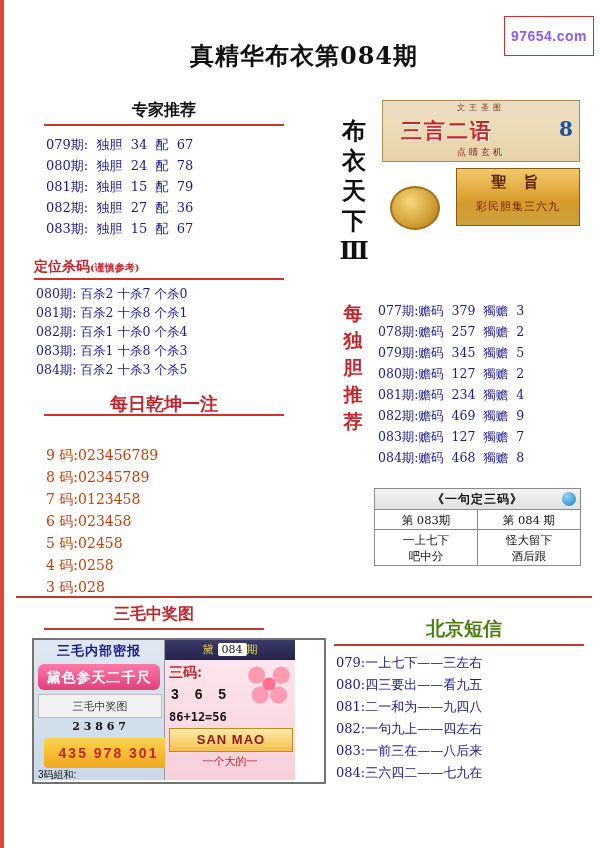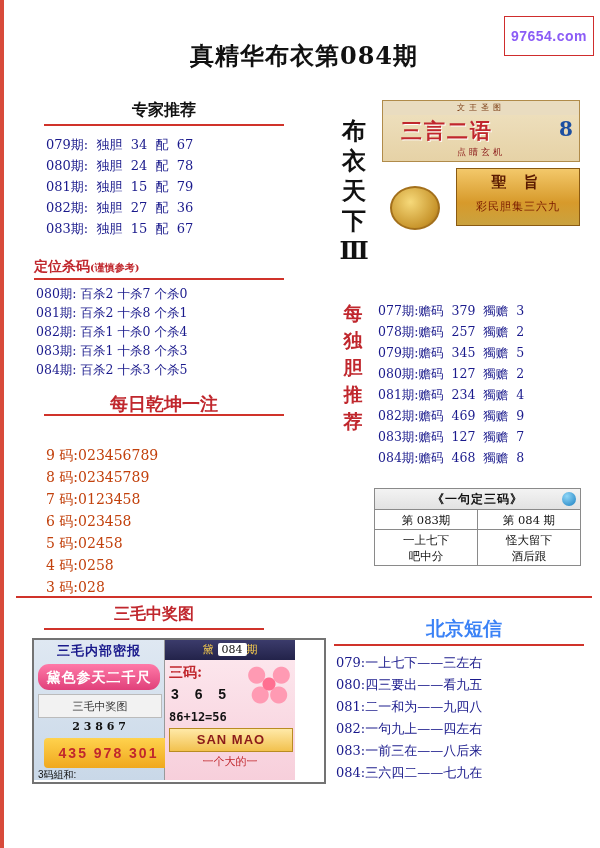--- a/index.html
+++ b/index.html
@@ -186,21 +186,21 @@
   }
   .ib-l1{
     position:absolute;left:0;top:2px;width:130px;text-align:center;
     font-size:13px;font-weight:bold;color:#1a1a8c;letter-spacing:1px;
     font-family:"DejaVu Serif","Liberation Serif",serif;
   }
   .ib-l2{
     position:absolute;left:4px;top:24px;width:122px;height:26px;
     background:linear-gradient(180deg,#ff7aa8,#e0407a);
     color:#fff;font-size:14px;font-weight:bold;text-align:center;line-height:26px;
-    letter-spacing:1px;border-radius:11px;
+    letter-spacing:1px;border-radius:6px;
     font-family:"DejaVu Serif","Liberation Serif",serif;
   }
   .ib-l3{
     position:absolute;left:4px;top:54px;width:122px;height:22px;
     background:#f2f2f2;border:1px solid #bbb;
     font-size:11px;color:#333;text-align:center;line-height:22px;
   }
   .ib-l4{
     position:absolute;left:4px;top:80px;width:122px;
     font-size:11px;color:#111;text-align:center;font-weight:bold;
@@ -252,21 +252,21 @@
     position:absolute;right:4px;top:22px;width:44px;height:44px;
     background:radial-gradient(circle at 50% 50%,#ff6f91 0 6px,transparent 7px),
                radial-gradient(circle at 22% 30%,#ff9ab3 0 8px,transparent 9px),
                radial-gradient(circle at 78% 30%,#ff9ab3 0 8px,transparent 9px),
                radial-gradient(circle at 30% 75%,#ff9ab3 0 8px,transparent 9px),
                radial-gradient(circle at 72% 75%,#ff9ab3 0 8px,transparent 9px);
   }
   
   .bj-title{
     position:absolute;left:330px;top:616px;width:260px;
-    font-size:19px;color:#3b82f6;font-weight:bold;
+    font-size:19px;color:#4d7c0f;font-weight:bold;
     font-family:"DejaVu Serif","Liberation Serif",serif;text-align:center;
   }
   .bj-rule{left:330px;top:644px;width:250px;}
   .bj-list{
     position:absolute;left:332px;top:652px;width:260px;
     font-size:13px;color:#1a1a8c;line-height:22px;
     font-family:"DejaVu Serif","Liberation Serif",serif;
   }
   .bj-list .row{white-space:pre;}
 </style>

